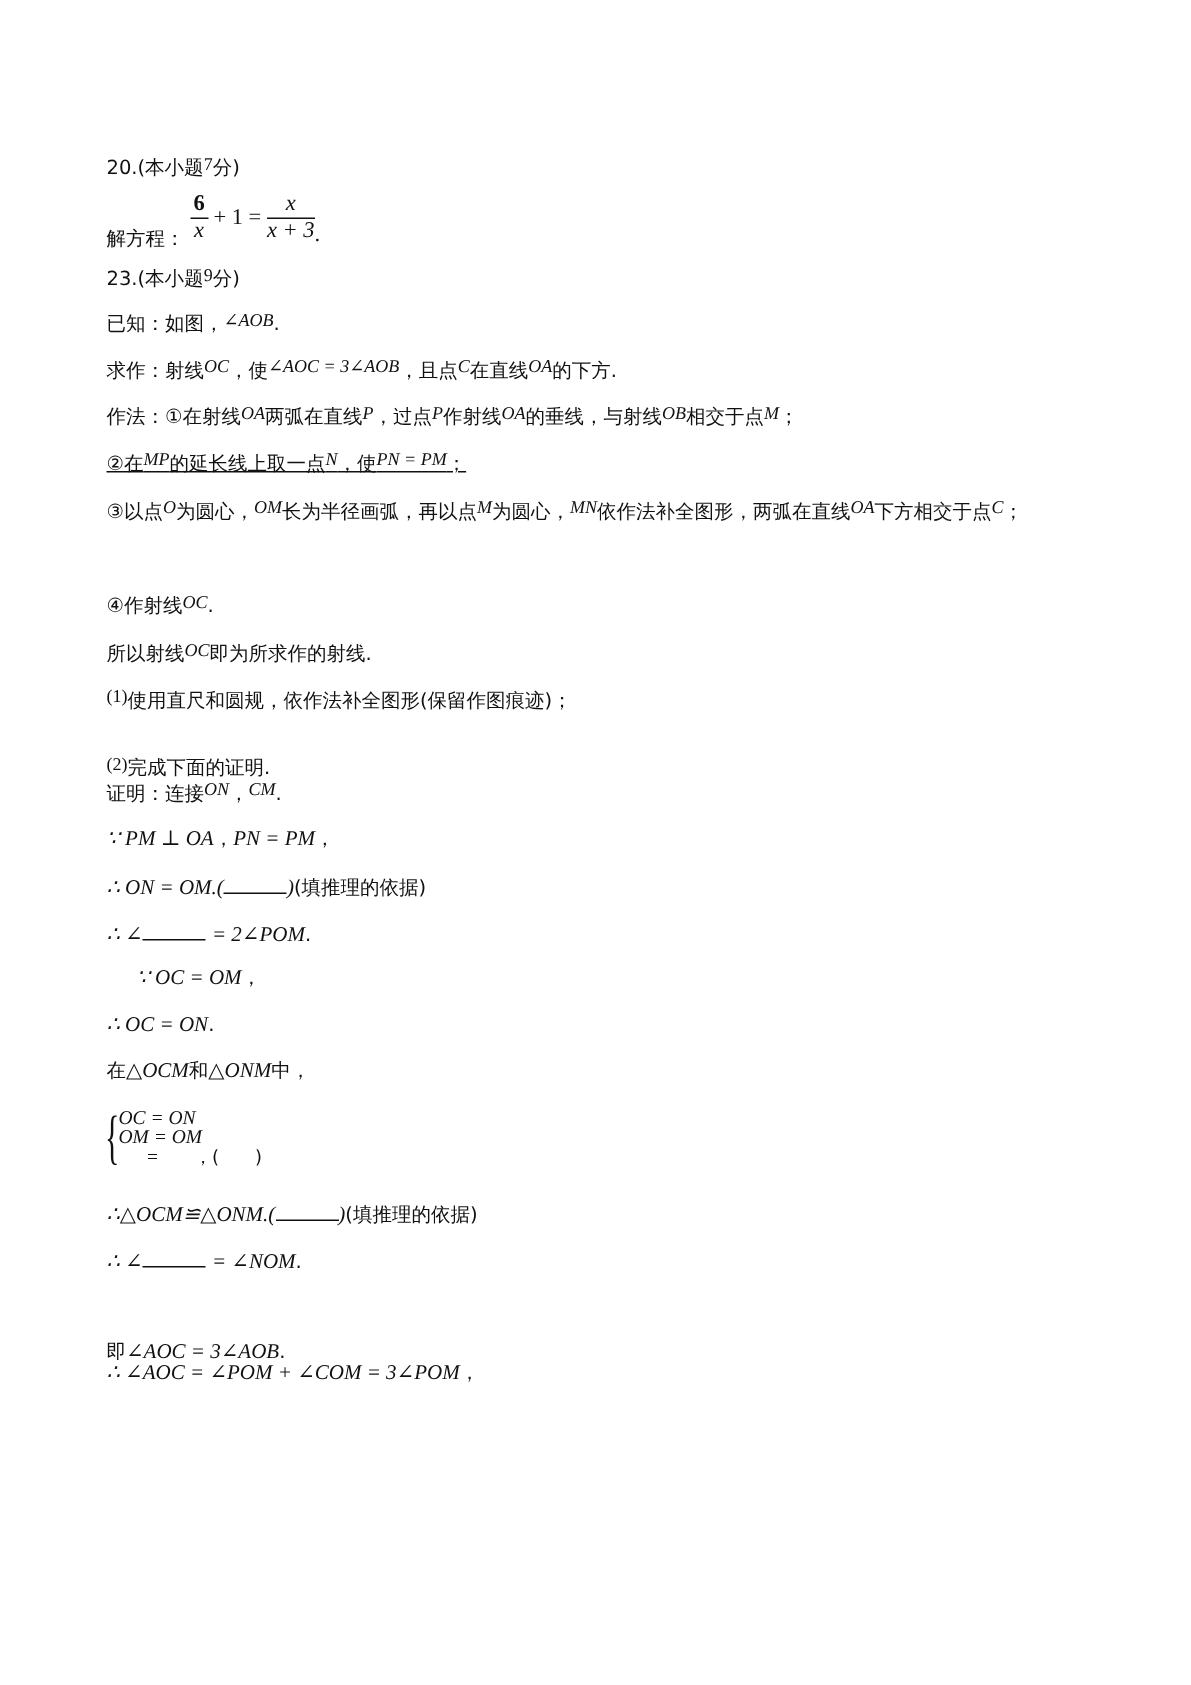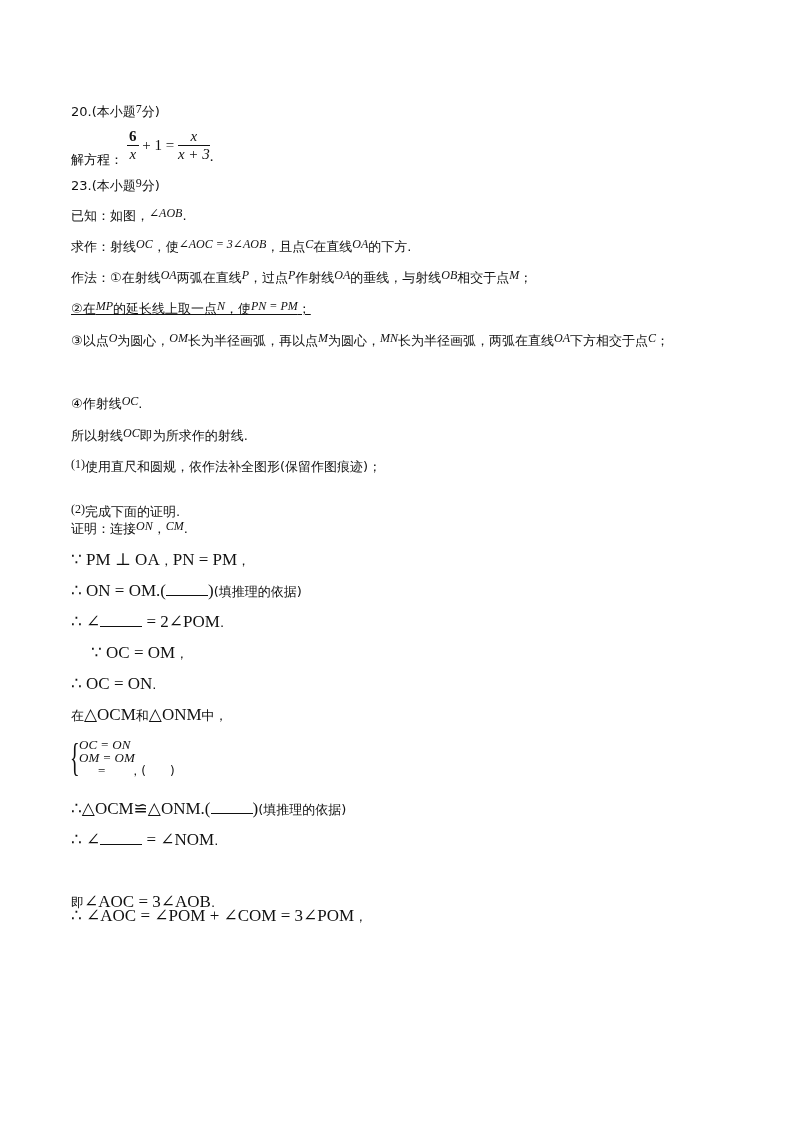--- a/index.html
+++ b/index.html
@@ -1,19 +1,19 @@
 <!DOCTYPE html>
 <html><head>
   <meta charset="utf-8">
   <style>
     html, body { margin: 0; padding: 0; background: #ffffff; }
     body { width: 794px; height: 1123px; position: relative; overflow: hidden;
       font-family: "DejaVu Sans", "Liberation Sans", sans-serif; color: #111; font-size: 13px; }
     .line { position: absolute; left: 71px; white-space: nowrap; line-height: 16px; }
-    .m { font-family: "Liberation Serif", "DejaVu Serif", serif; font-size: 17px; }
+    .m { font-family: "Liberation Serif", "DejaVu Serif", serif; font-style: italic; font-size: 14px; }
     .sup { font-family: "Liberation Serif", "DejaVu Serif", serif; font-style: italic; font-size: 12px; position: relative; top: -3px; }
     .supn { font-family: "Liberation Serif", serif; font-size: 12px; position: relative; top: -3px; }
     .blank { display: inline-block; width: 42px; border-bottom: 1px solid #111; height: 12px; vertical-align: baseline; }
     .frac { display: inline-block; vertical-align: middle; text-align: center; font-family: "Liberation Serif", serif; font-size: 15px; }
     .frac .num { display: block; border-bottom: 1px solid #111; padding: 0 2px; line-height: 17px; }
     .frac .den { display: block; line-height: 17px; font-style: italic; }
     .eqn { position: absolute; left: 127px; top: 128px; font-family: "Liberation Serif", serif; font-size: 15px; white-space: nowrap; }
     .brace-block { position: absolute; left: 70px; top: 738px; font-family: "Liberation Serif", serif; font-style: italic; font-size: 13px; line-height: 13px; }
     .brace { position: absolute; left: 0; top: 0; font-size: 40px; font-style: normal; line-height: 40px; transform: scaleX(0.5); transform-origin: left top; }
     .brace-rows { margin-left: 9px; }
@@ -54,21 +54,21 @@
 
 <div class="line" style="top:270px;">
   <span>作法：①在射线</span><span class="sup">OA</span><span>两弧在直线</span><span class="sup">P</span><span>，过点</span><span class="sup">P</span><span>作射线</span><span class="sup">OA</span><span>的垂线，与射线</span><span class="sup">OB</span><span>相交于点</span><span class="sup">M</span><span>；</span>
 </div>
 
 <div class="line" style="top:301px;text-decoration:underline;">
   <span>②在</span><span class="sup">MP</span><span>的延长线上取一点</span><span class="sup">N</span><span>，使</span><span class="sup">PN = PM</span><span>；</span>
 </div>
 
 <div class="line" style="top:333px;">
-  <span>③以点</span><span class="sup">O</span><span>为圆心，</span><span class="sup">OM</span><span>长为半径画弧，再以点</span><span class="sup">M</span><span>为圆心，</span><span class="sup">MN</span><span>长为半径画弧，两弧在直线</span><span class="sup">OA</span><span>下方相交于点</span><span class="sup">C</span><span>；</span>
+  <span>③以点</span><span class="sup">O</span><span>为圆心，</span><span class="sup">OM</span><span>长为半径画弧，再以点</span><span class="sup">M</span><span>为圆心，</span><span class="sup">MN</span><span>依作法补全图形，两弧在直线</span><span class="sup">OA</span><span>下方相交于点</span><span class="sup">C</span><span>；</span>
 </div>
 
 <div class="line" style="top:396px;">
   <span>④作射线</span><span class="sup">OC</span><span>.</span>
 </div>
 
 <div class="line" style="top:428px;">
   <span>所以射线</span><span class="sup">OC</span><span>即为所求作的射线.</span>
 </div>
 

